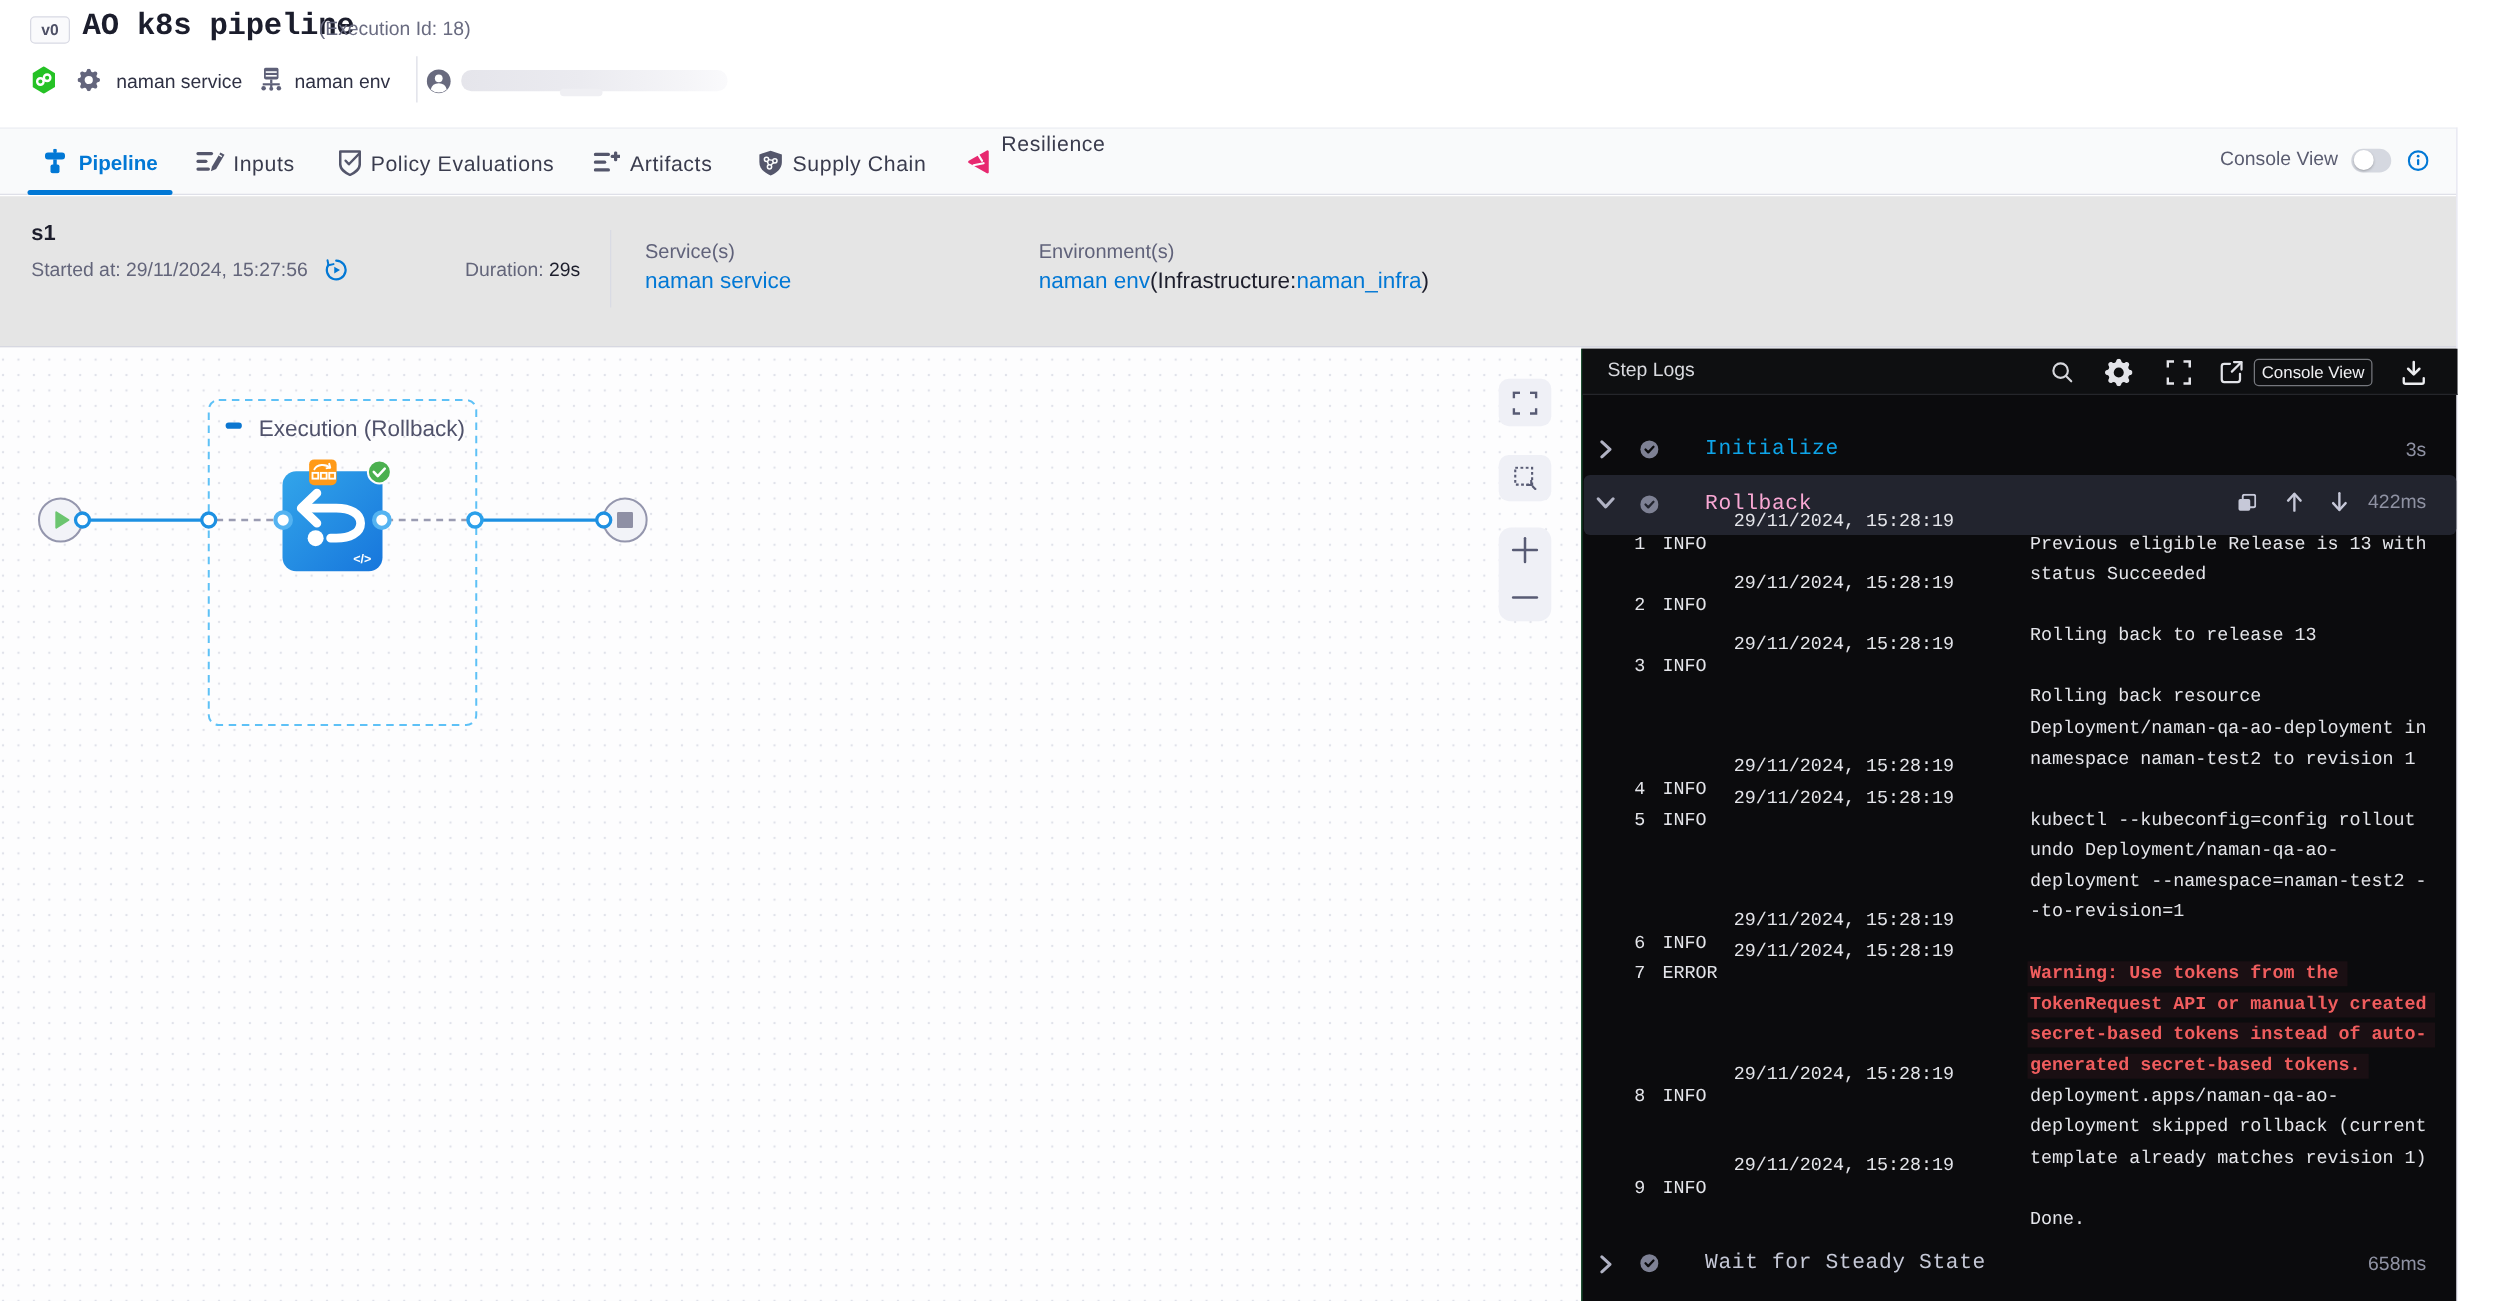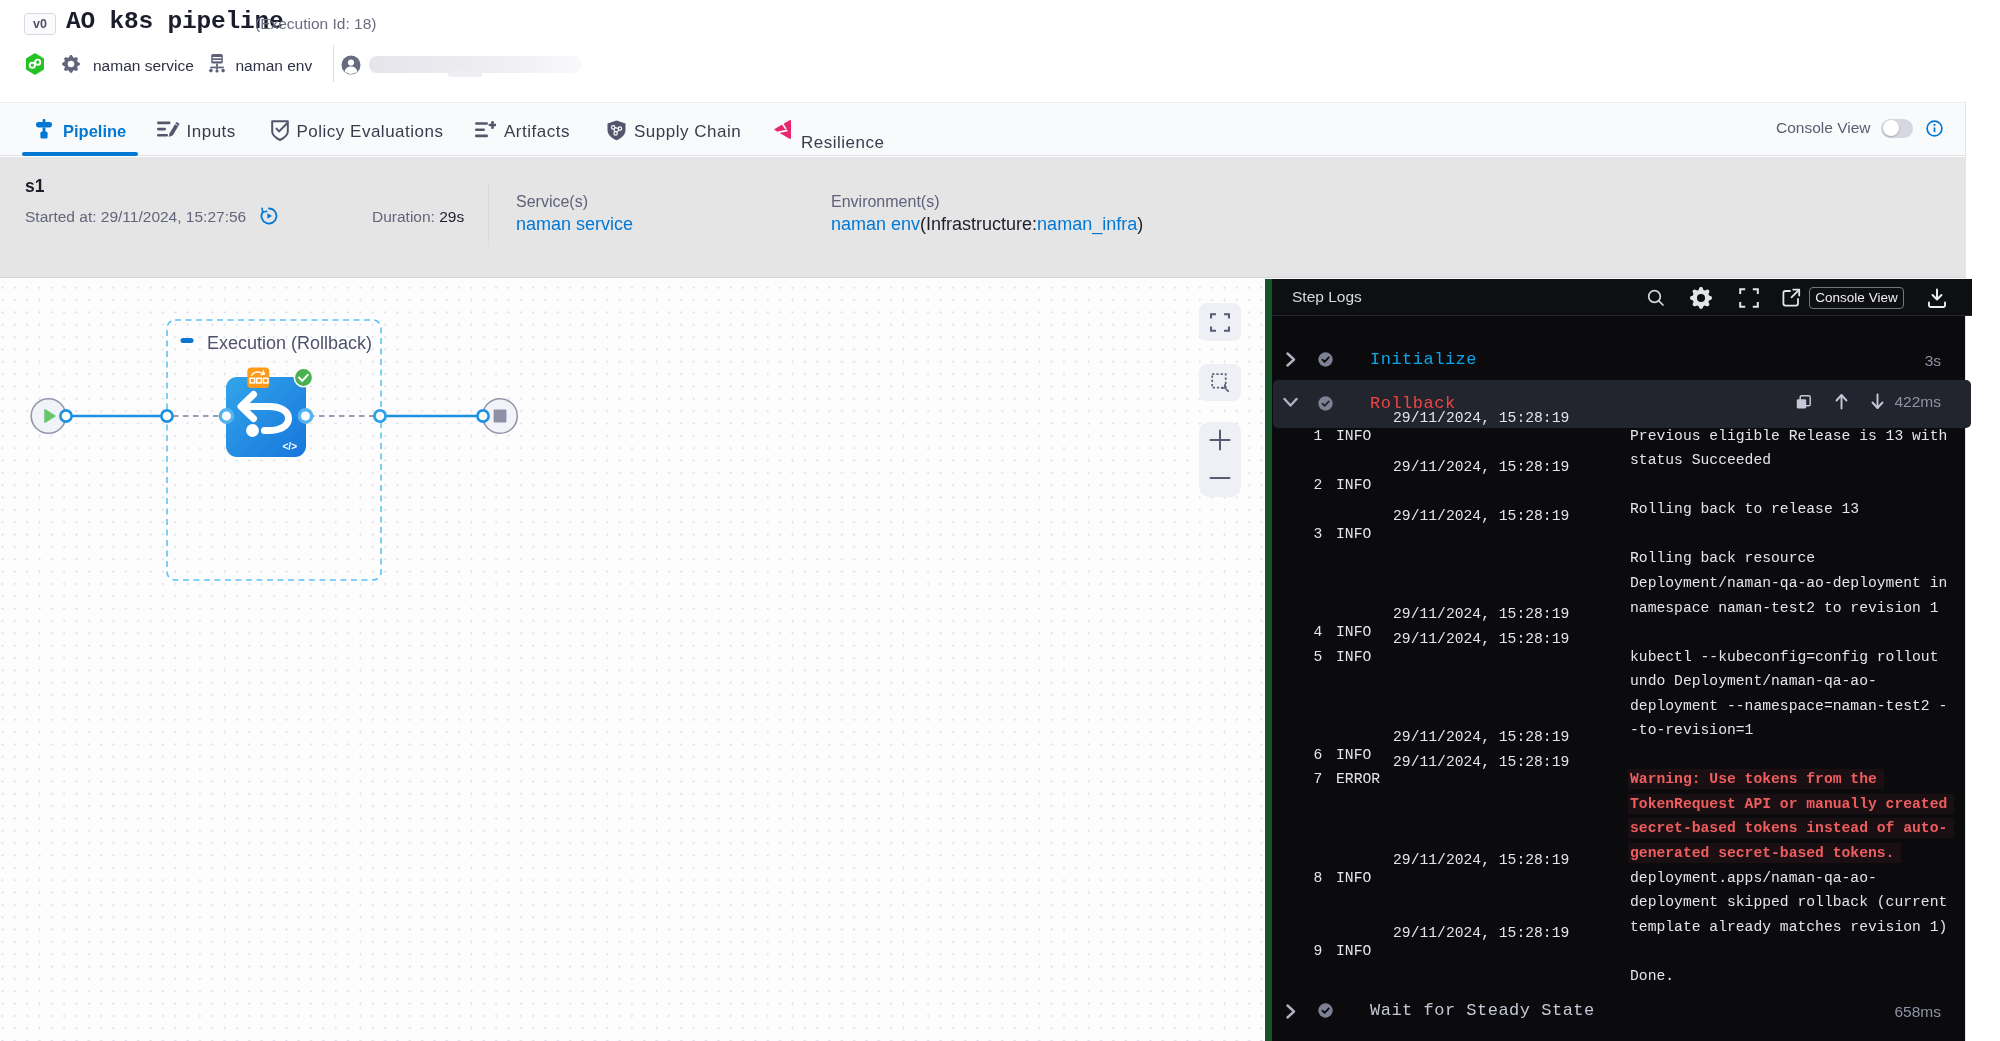--- a/index.html
+++ b/index.html
@@ -108,21 +108,21 @@
     <div class="abs" style="left:634px;top:19px;font-size:17px;letter-spacing:0.5px;color:#3a3c4e;">Supply Chain</div>
 
     <svg class="abs" style="left:773px;top:16.5px;" width="19" height="19" viewBox="0 0 19 19">
       <path d="M18 1.2 V17.8 a1 1 0 0 1 -1.5 0.86 L2 10.36 a1 1 0 0 1 0 -1.72 L16.5 0.34 A1 1 0 0 1 18 1.2 z" fill="#e7286f"></path>
       <path d="M16.8 0.8 L18 8.8" stroke="#e01a65" stroke-width="0.1" fill="none"></path>
       <g stroke="#fbfcfd" stroke-width="1.8" stroke-linecap="round">
         <line x1="9.4" y1="3.4" x2="12.6" y2="8.6"></line>
         <line x1="5.8" y1="12.2" x2="13.8" y2="10.6"></line>
       </g>
     </svg>
-    <div class="abs" style="left:801px;top:30px;font-size:17px;letter-spacing:0.5px;color:#3a3c4e;">Resilience</div>
+    <div class="abs" style="left:801px;top:3px;font-size:17px;letter-spacing:0.5px;color:#3a3c4e;">Resilience</div>
 
     <div class="abs" style="left:1776px;top:16px;font-size:15.5px;color:#5a5c70;">Console View</div>
     <div class="abs" style="left:1881px;top:15.5px;width:32px;height:19px;background:#d5d8e0;border-radius:10px;">
       <div class="abs" style="left:1.5px;top:1.5px;width:16px;height:16px;background:#fff;border-radius:50%;box-shadow:0 1px 2px rgba(0,0,0,0.25);"></div>
     </div>
     <svg class="abs" style="left:1926px;top:16.5px;" width="17" height="17" viewBox="0 0 17 17">
       <circle cx="8.5" cy="8.5" r="7.4" fill="none" stroke="#0278d5" stroke-width="1.7"></circle>
       <rect x="7.6" y="7.2" width="1.8" height="5" rx="0.9" fill="#0278d5"></rect>
       <circle cx="8.5" cy="4.9" r="1.1" fill="#0278d5"></circle>
     </svg>
@@ -218,21 +218,21 @@
       <g stroke="#585b74" stroke-width="2" stroke-linecap="round">
         <line x1="13" y1="3.5" x2="13" y2="22.5"></line>
         <line x1="3.5" y1="13" x2="22.5" y2="13"></line>
         <line x1="3.5" y1="51" x2="22.5" y2="51"></line>
       </g>
     </svg>
   </div>
 
   <div class="abs" style="left:1965px;top:102px;width:35px;height:939px;background:#fff;border-left:1px solid #e4e4ef;"></div>
 
-  <div class="abs" id="panel" style="left:1265px;top:279px;width:700px;height:762px;background:#0b0b0d;border-left:7px solid #14532d;">
+  <div class="abs" id="panel" style="left:1265px;top:279px;width:700px;height:762px;background:#0b0b0d;border-left:1px solid #14532d;">
 
     <div class="abs" style="left:0;top:0;width:700px;height:37px;background:#0e0f11;border-bottom:1px solid #25262b;"></div>
     <div class="abs" style="left:20px;top:9px;font-size:15.5px;color:#d9dadf;">Step Logs</div>
     <svg class="abs" style="left:375px;top:10px;" width="18" height="18" viewBox="0 0 18 18">
       <circle cx="7.5" cy="7.5" r="5.8" fill="none" stroke="#d6d7dc" stroke-width="1.7"></circle>
       <line x1="11.8" y1="11.8" x2="16" y2="16" stroke="#d6d7dc" stroke-width="1.7" stroke-linecap="round"></line>
     </svg>
     <svg class="abs" style="left:418px;top:8px;" width="22" height="22" viewBox="0 0 16 16">
       <path fill="#e3e4e9" fill-rule="evenodd" d="M9.405 1.05c-.413-1.4-2.397-1.4-2.81 0l-.1.34a1.464 1.464 0 0 1-2.105.872l-.31-.17c-1.283-.698-2.686.705-1.987 1.987l.169.311c.446.82.023 1.841-.872 2.105l-.34.1c-1.4.413-1.4 2.397 0 2.81l.34.1a1.464 1.464 0 0 1 .872 2.105l-.17.31c-.698 1.283.705 2.686 1.987 1.987l.311-.169a1.464 1.464 0 0 1 2.105.872l.1.34c.413 1.4 2.397 1.4 2.81 0l.1-.34a1.464 1.464 0 0 1 2.105-.872l.31.17c1.283.698 2.686-.705 1.987-1.987l-.169-.311a1.464 1.464 0 0 1 .872-2.105l.34-.1c1.4-.413 1.4-2.397 0-2.81l-.34-.1a1.464 1.464 0 0 1-.872-2.105l.17-.31c.698-1.283-.705-2.686-1.987-1.987l-.311.169a1.464 1.464 0 0 1-2.105-.872zM8 10.93a2.929 2.929 0 1 1 0-5.86 2.929 2.929 0 0 1 0 5.858z"></path>
     </svg>
@@ -269,21 +269,21 @@
     <div class="abs" style="right:24px;top:73px;font-size:15.5px;color:#8f92a3;">3s</div>
 
     <div class="abs" style="left:1px;top:101px;width:698px;height:48px;background:#22242e;border-radius:5px;"></div>
     <svg class="abs" style="left:11px;top:118px;" width="15" height="11" viewBox="0 0 15 11">
       <path d="M1.5 2 L7.5 8.5 L13.5 2" fill="none" stroke="#b0b2c3" stroke-width="2.4" stroke-linecap="round" stroke-linejoin="round"></path>
     </svg>
     <svg class="abs" style="left:46px;top:117px;" width="15" height="15" viewBox="0 0 15 15">
       <circle cx="7.5" cy="7.5" r="7.2" fill="#7e8194"></circle>
       <path d="M4.4 7.6 l2.2 2.3 l4.2 -4.5" fill="none" stroke="#22242e" stroke-width="1.8" stroke-linecap="round" stroke-linejoin="round"></path>
     </svg>
-    <div class="abs mono" style="left:98px;top:115px;font-size:17px;color:#ef4444;letter-spacing:0.5px;">Rollback</div>
+    <div class="abs mono" style="left:98px;top:115px;font-size:17px;color:#f9a8d4;letter-spacing:0.5px;">Rollback</div>
     <svg class="abs" style="left:524px;top:116px;" width="15" height="15" viewBox="0 0 15 15">
       <rect x="4.2" y="0.8" width="10" height="10" rx="1.4" fill="none" stroke="#c6c8d8" stroke-width="1.5"></rect>
       <rect x="0.8" y="4.2" width="9.4" height="9.4" rx="1.4" fill="#c6c8d8"></rect>
     </svg>
     <svg class="abs" style="left:562px;top:114px;" width="15" height="17" viewBox="0 0 15 17">
       <g stroke="#c6c8d8" stroke-width="1.9" fill="none" stroke-linecap="round" stroke-linejoin="round">
         <line x1="7.5" y1="15.5" x2="7.5" y2="2.5"></line>
         <path d="M2.5 7.5 L7.5 2 L12.5 7.5"></path>
       </g>
     </svg>

